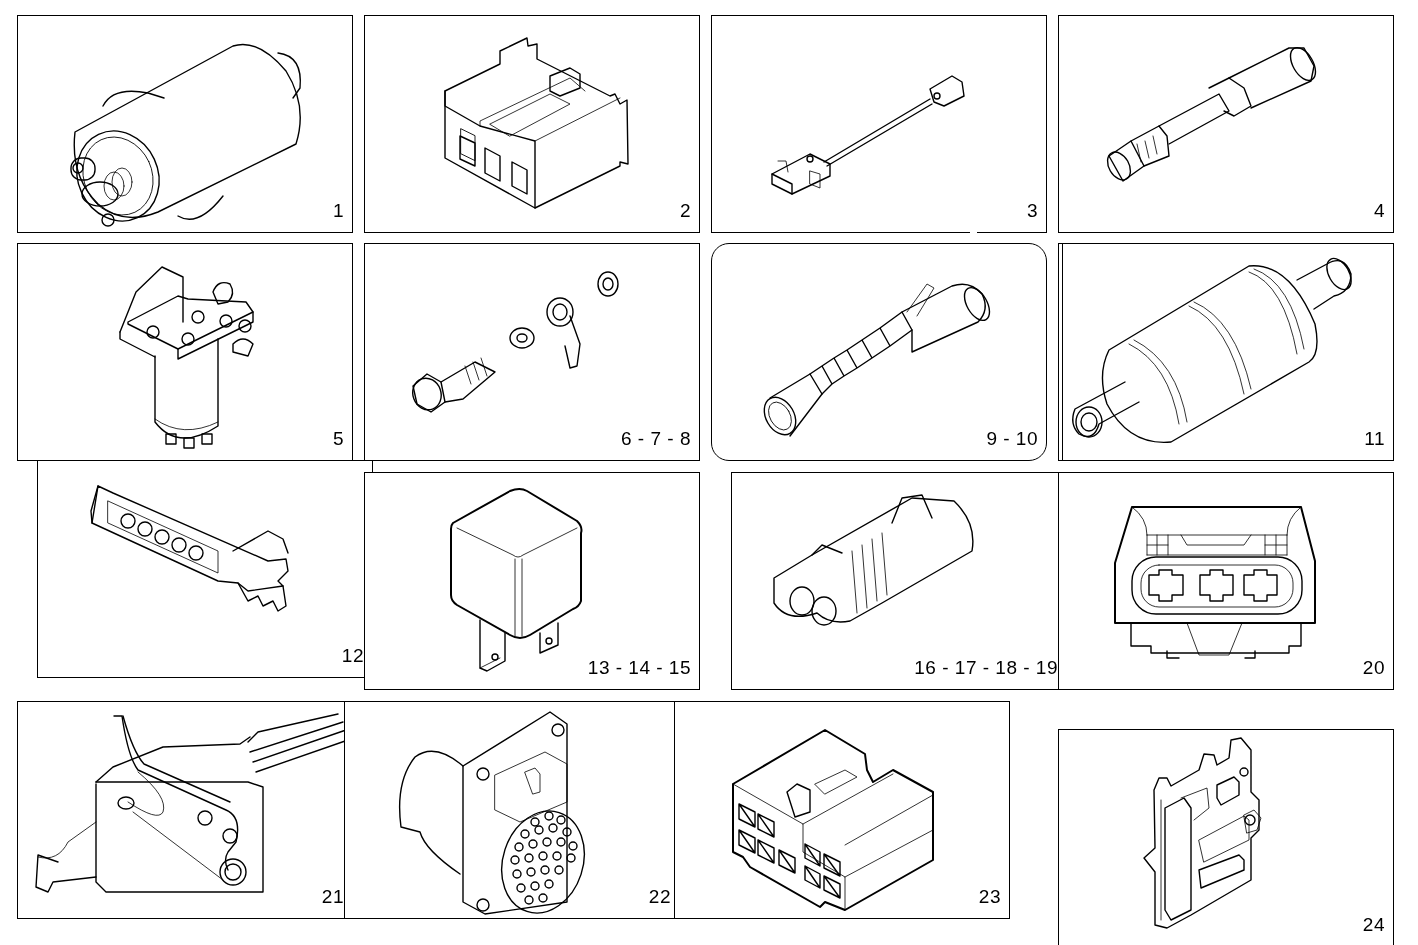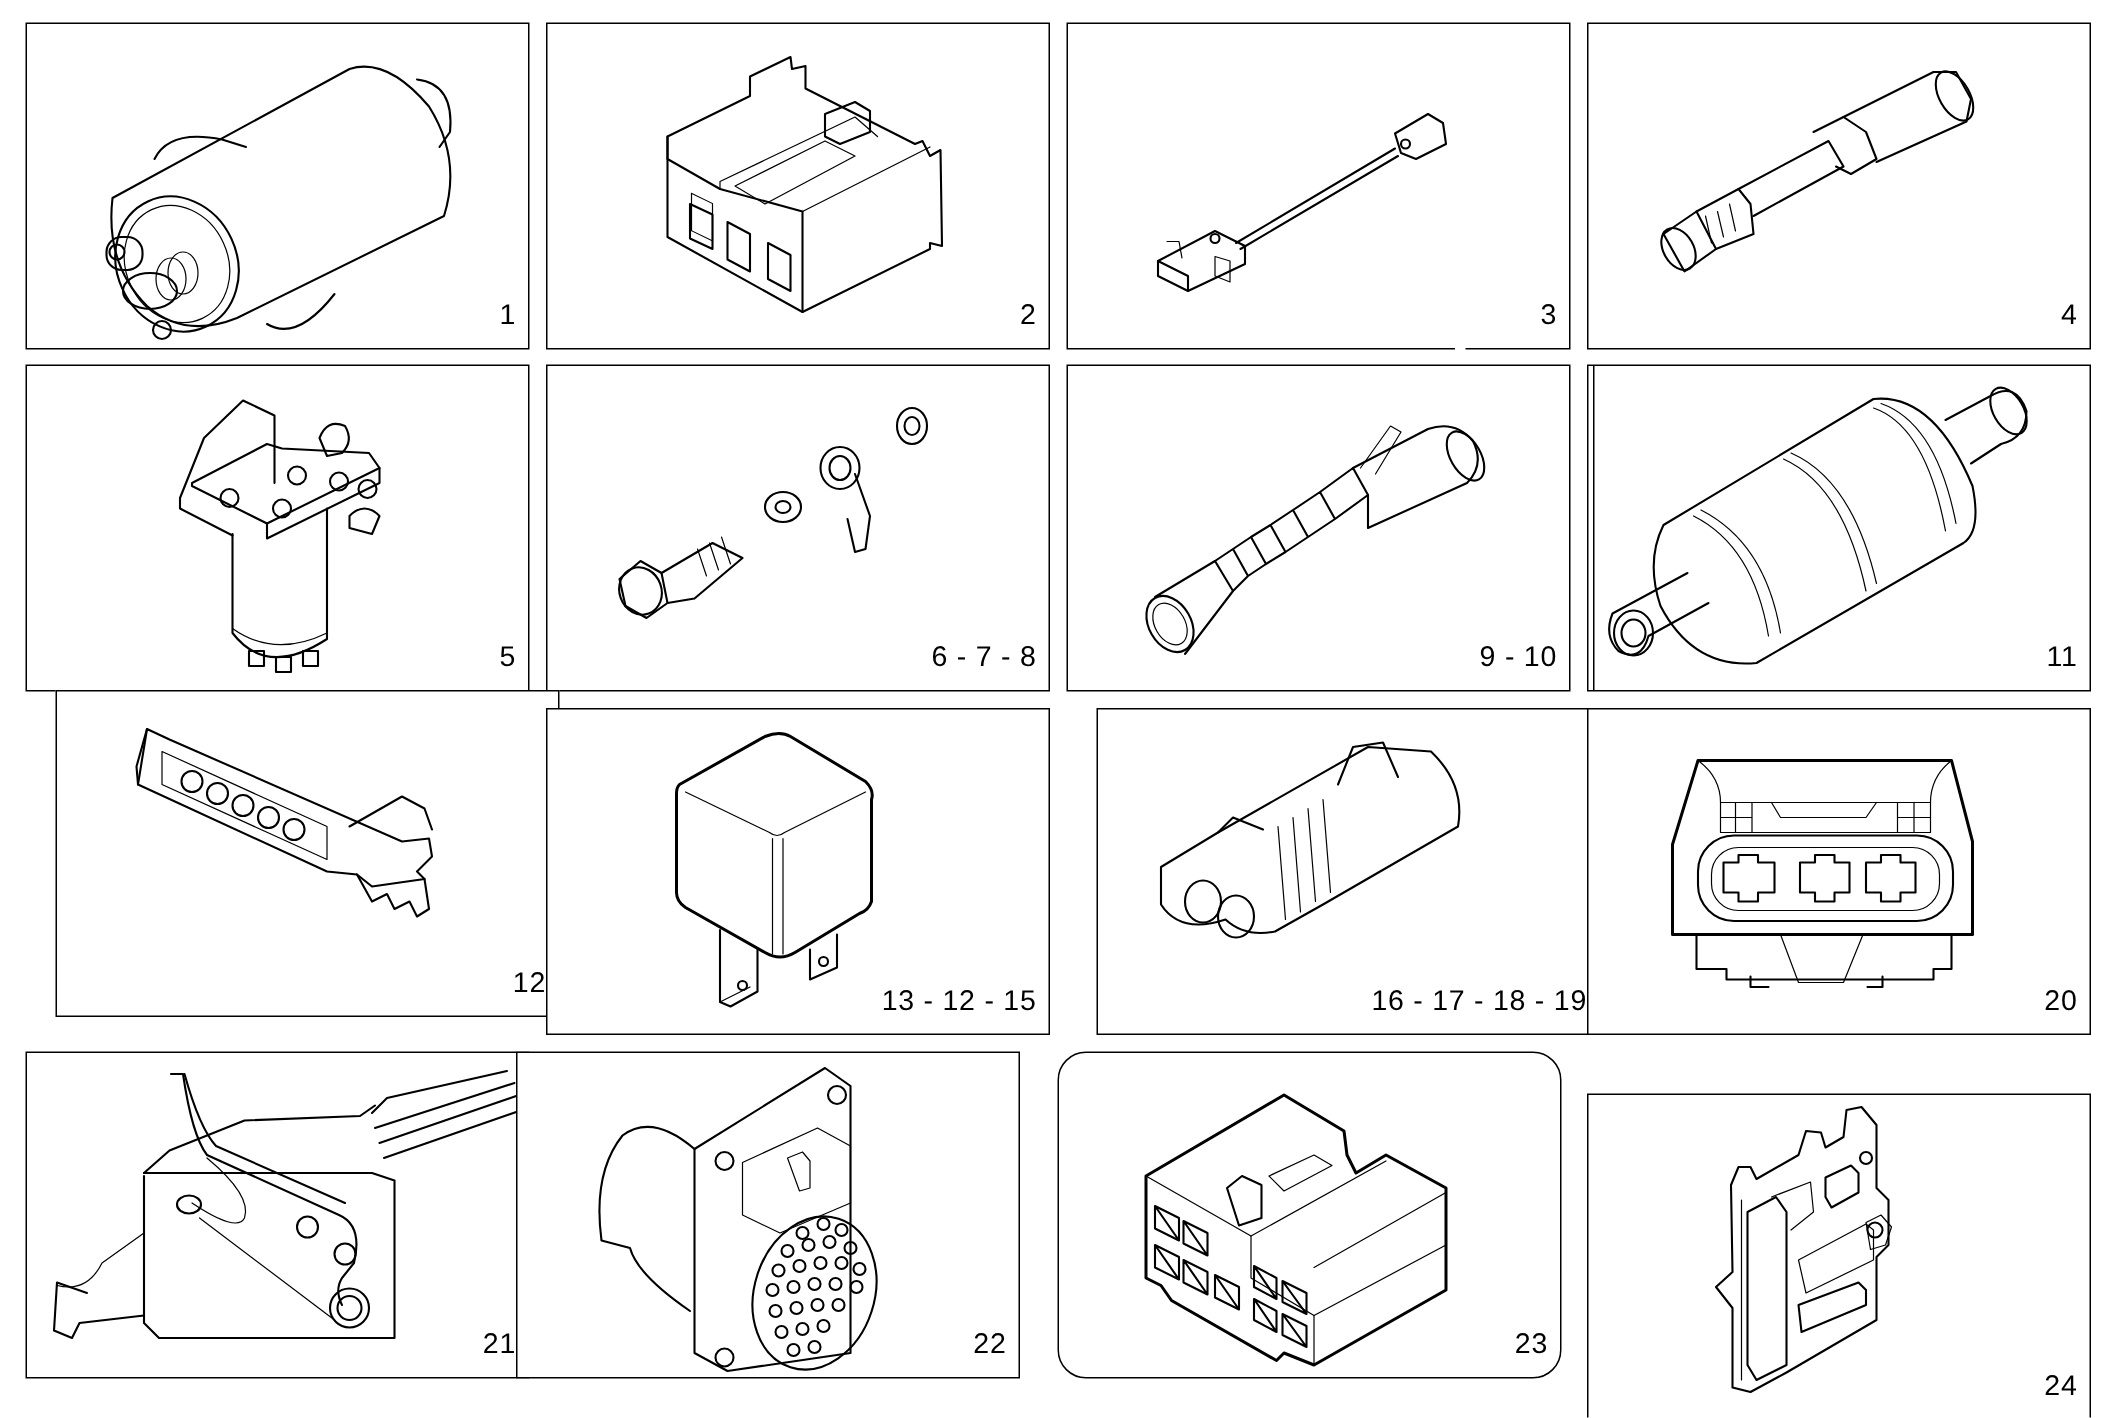--- a/index.html
+++ b/index.html
@@ -122,21 +122,21 @@
     <ellipse cx="157" cy="94" rx="5" ry="4"></ellipse>
     <ellipse cx="195" cy="68" rx="13" ry="14"></ellipse>
     <ellipse cx="195" cy="68" rx="7" ry="8"></ellipse>
     <path d="M205 72 L215 100 L212 122 L205 124 L200 102"></path>
     <ellipse cx="243" cy="40" rx="10" ry="12"></ellipse>
     <ellipse cx="243" cy="40" rx="5" ry="6"></ellipse>
   </svg>
   <span class="label">6 - 7 - 8</span>
 </div>
 
-<div class="cell" style="left:711px; top:243px;">
+<div class="cell" style="left:711px; top:243px;border-radius:18px;">
   <svg class="art" viewBox="0 0 334 216">
     <ellipse cx="68" cy="172" rx="14" ry="20" transform="rotate(-30 68 172)"></ellipse>
     <ellipse cx="68" cy="172" rx="10" ry="15" transform="rotate(-30 68 172)" class="thin"></ellipse>
     <path d="M58 154 L98 130 L110 150 L78 192"></path>
     <path d="M98 130 L110 122 L120 140 L110 150 M110 122 L122 114 L132 132 L120 140 M122 114 L135 106 L145 124 L132 132 M135 106 L150 96 L160 114 L145 124 M150 96 L168 84 L178 102 L160 114 M168 84 L190 68 L200 86 L178 102"></path>
     <path d="M190 68 L240 42 Q258 36 270 50 Q278 66 266 78 L200 108 L200 86"></path>
     <ellipse cx="265" cy="60" rx="10" ry="18" transform="rotate(-30 265 60)"></ellipse>
     <path d="M195 68 L215 40 L222 44 L205 72" class="thin"></path>
   </svg>
   <span class="label">9 - 10</span>
@@ -180,21 +180,21 @@
   <svg class="art" viewBox="0 0 334 216">
     <path d="M88 50 L145 18 Q155 14 162 18 L212 48 Q218 54 216 60 L216 128 Q214 134 208 136 L165 162 Q155 168 145 162 L92 132 Q86 128 86 122 L86 56 Q86 52 88 50 Z" class="bold"></path>
     <path d="M92 55 L148 82 Q153 86 158 82 L212 55" class="thin"></path>
     <path d="M150 86 L150 163 M157 86 L157 163" class="thin"></path>
     <path d="M115 147 L115 195 L122 198 L140 188 L140 160"></path>
     <path d="M115 195 L135 185" class="thin"></path>
     <circle cx="130" cy="184" r="3"></circle>
     <path d="M175 160 L175 180 L193 172 L193 150"></path>
     <circle cx="184" cy="168" r="3"></circle>
   </svg>
-  <span class="label">13 - 12 - 15</span>
+  <span class="label">13 - 14 - 15</span>
 </div>
 
 <div class="cell" style="left:711px; top:472px;margin-left:20px;">
   <svg class="art" viewBox="0 0 334 216">
     <path d="M42 105 L80 82 L180 25 L222 28 Q245 50 240 78 L150 130 L118 148 Q98 152 85 140 Q55 150 42 130 Z"></path>
     <ellipse cx="70" cy="128" rx="12" ry="14"></ellipse>
     <ellipse cx="92" cy="138" rx="12" ry="14"></ellipse>
     <path d="M120 78 L125 140 M130 72 L135 135 M140 66 L145 128 M150 60 L155 122" class="thin"></path>
     <path d="M160 50 L170 25 L190 22 L200 45"></path>
     <path d="M80 82 L90 72 L110 80"></path>
@@ -276,21 +276,21 @@
       <circle cx="176" cy="186" r="4"></circle>
         <circle cx="190" cy="184" r="4"></circle>
         <circle cx="204" cy="182" r="4"></circle>
       <circle cx="184" cy="198" r="4"></circle>
         <circle cx="198" cy="196" r="4"></circle>
     </g>
   </svg>
   <span class="label">22</span>
 </div>
 
-<div class="cell" style="left:705px; top:701px;border-radius:19px;">
+<div class="cell" style="left:674px; top:701px;">
   <svg class="art" viewBox="0 0 334 216">
     <path d="M58 82 L150 28 L190 52 L192 68 L198 80 L218 68 L258 90 L258 158 L170 208 L150 200 L145 205 L75 165 L68 155 L58 150 Z" class="bold"></path>
     <path d="M58 82 L128 122 L128 150 L170 175 L170 208" class="thin"></path>
     <path d="M128 122 L218 72 M170 175 L258 128" class="thin"></path>
     <path d="M170 143 L258 93" class="thin"></path>
     <path d="M112 90 L122 82 L135 88 L135 110 L120 115 Z"></path>
     <path d="M140 82 L170 68 L182 75 L150 92 Z" class="thin"></path>
     <g class="thin">
       <path d="M64 102 L80 110 L80 125 L64 117 Z M64 102 L80 125"></path>
       <path d="M83 112 L99 120 L99 135 L83 127 Z M83 112 L99 135"></path>

